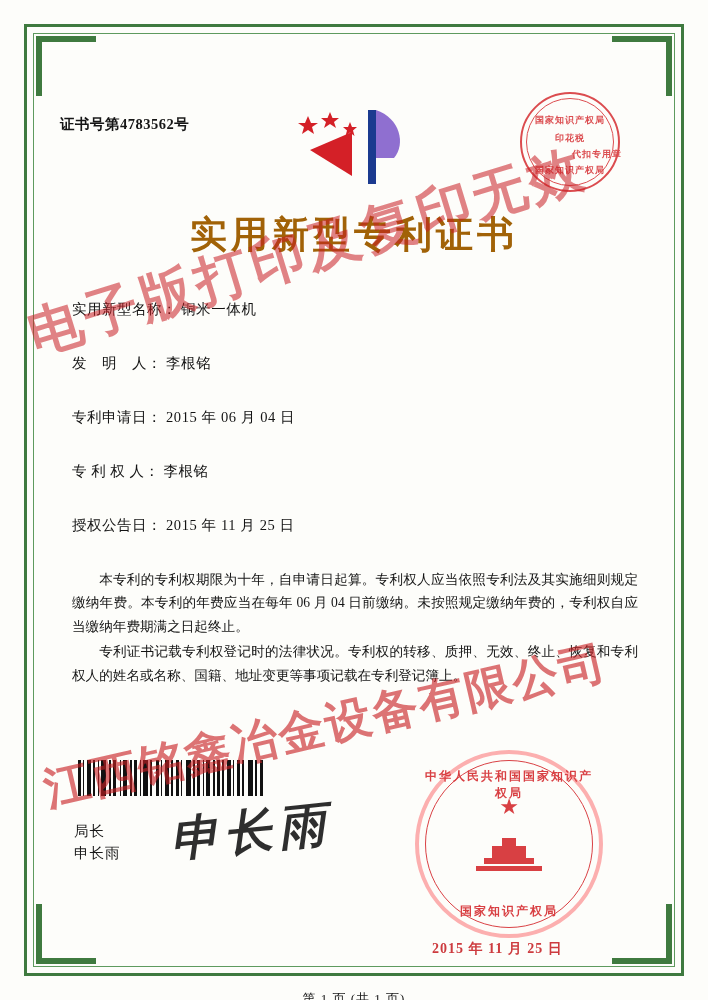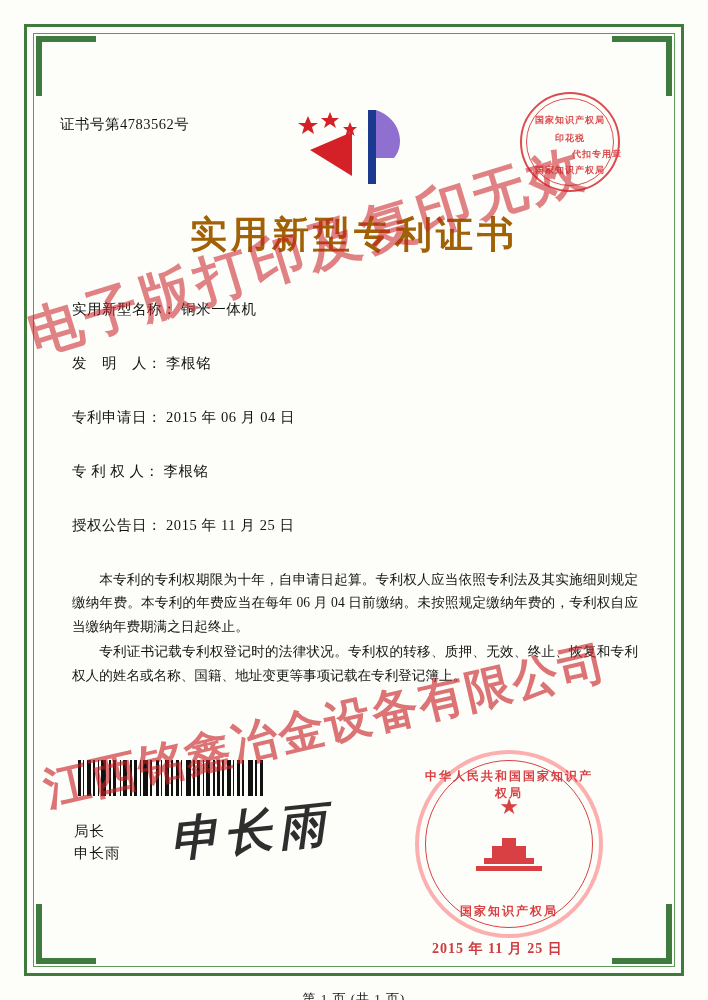--- a/index.html
+++ b/index.html
@@ -55,20 +55,21 @@
     left: 60px; top: 60px;
     width: 588px; height: 880px;
   }
 
   .cert-no {
     position: absolute;
     left: 0; top: 55px;
     font-size: 14.5px;
     letter-spacing: 0.5px;
     color: #161616;
+    font-weight: bold;
   }
 
   
   .emblem {
     position: absolute;
     left: 230px; top: 42px;
     width: 130px; height: 90px;
   }
 
   .title {

